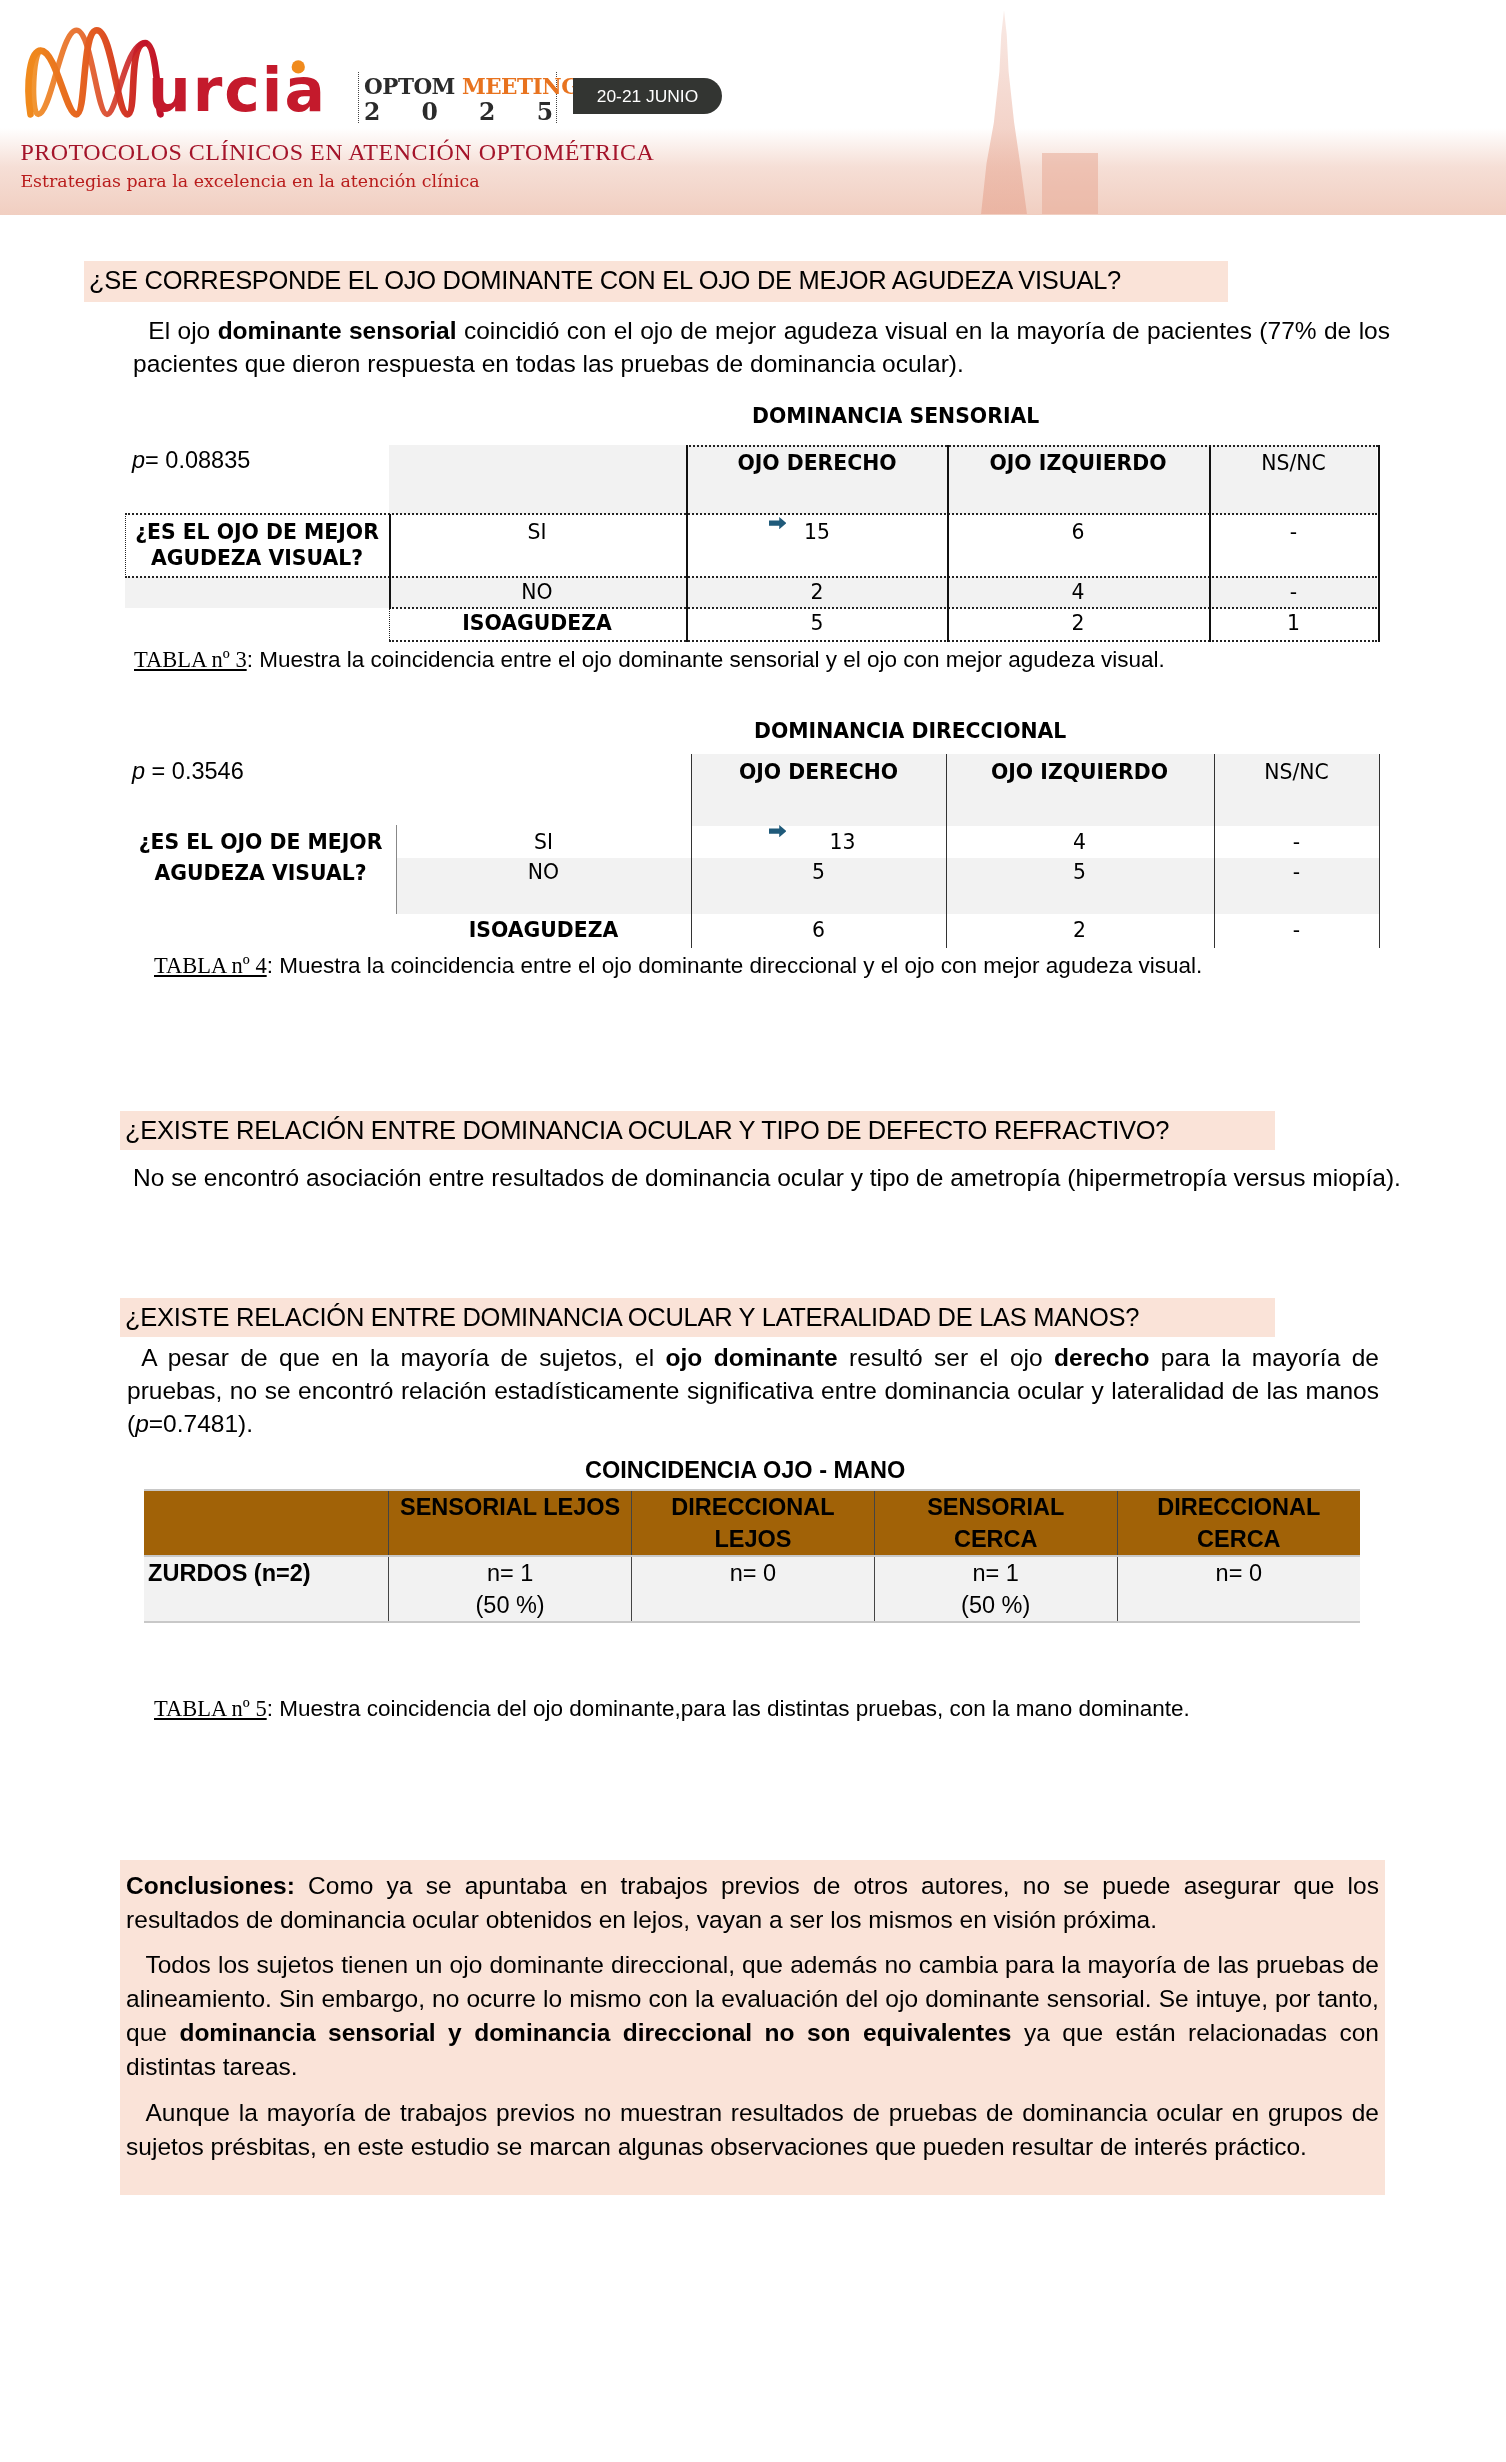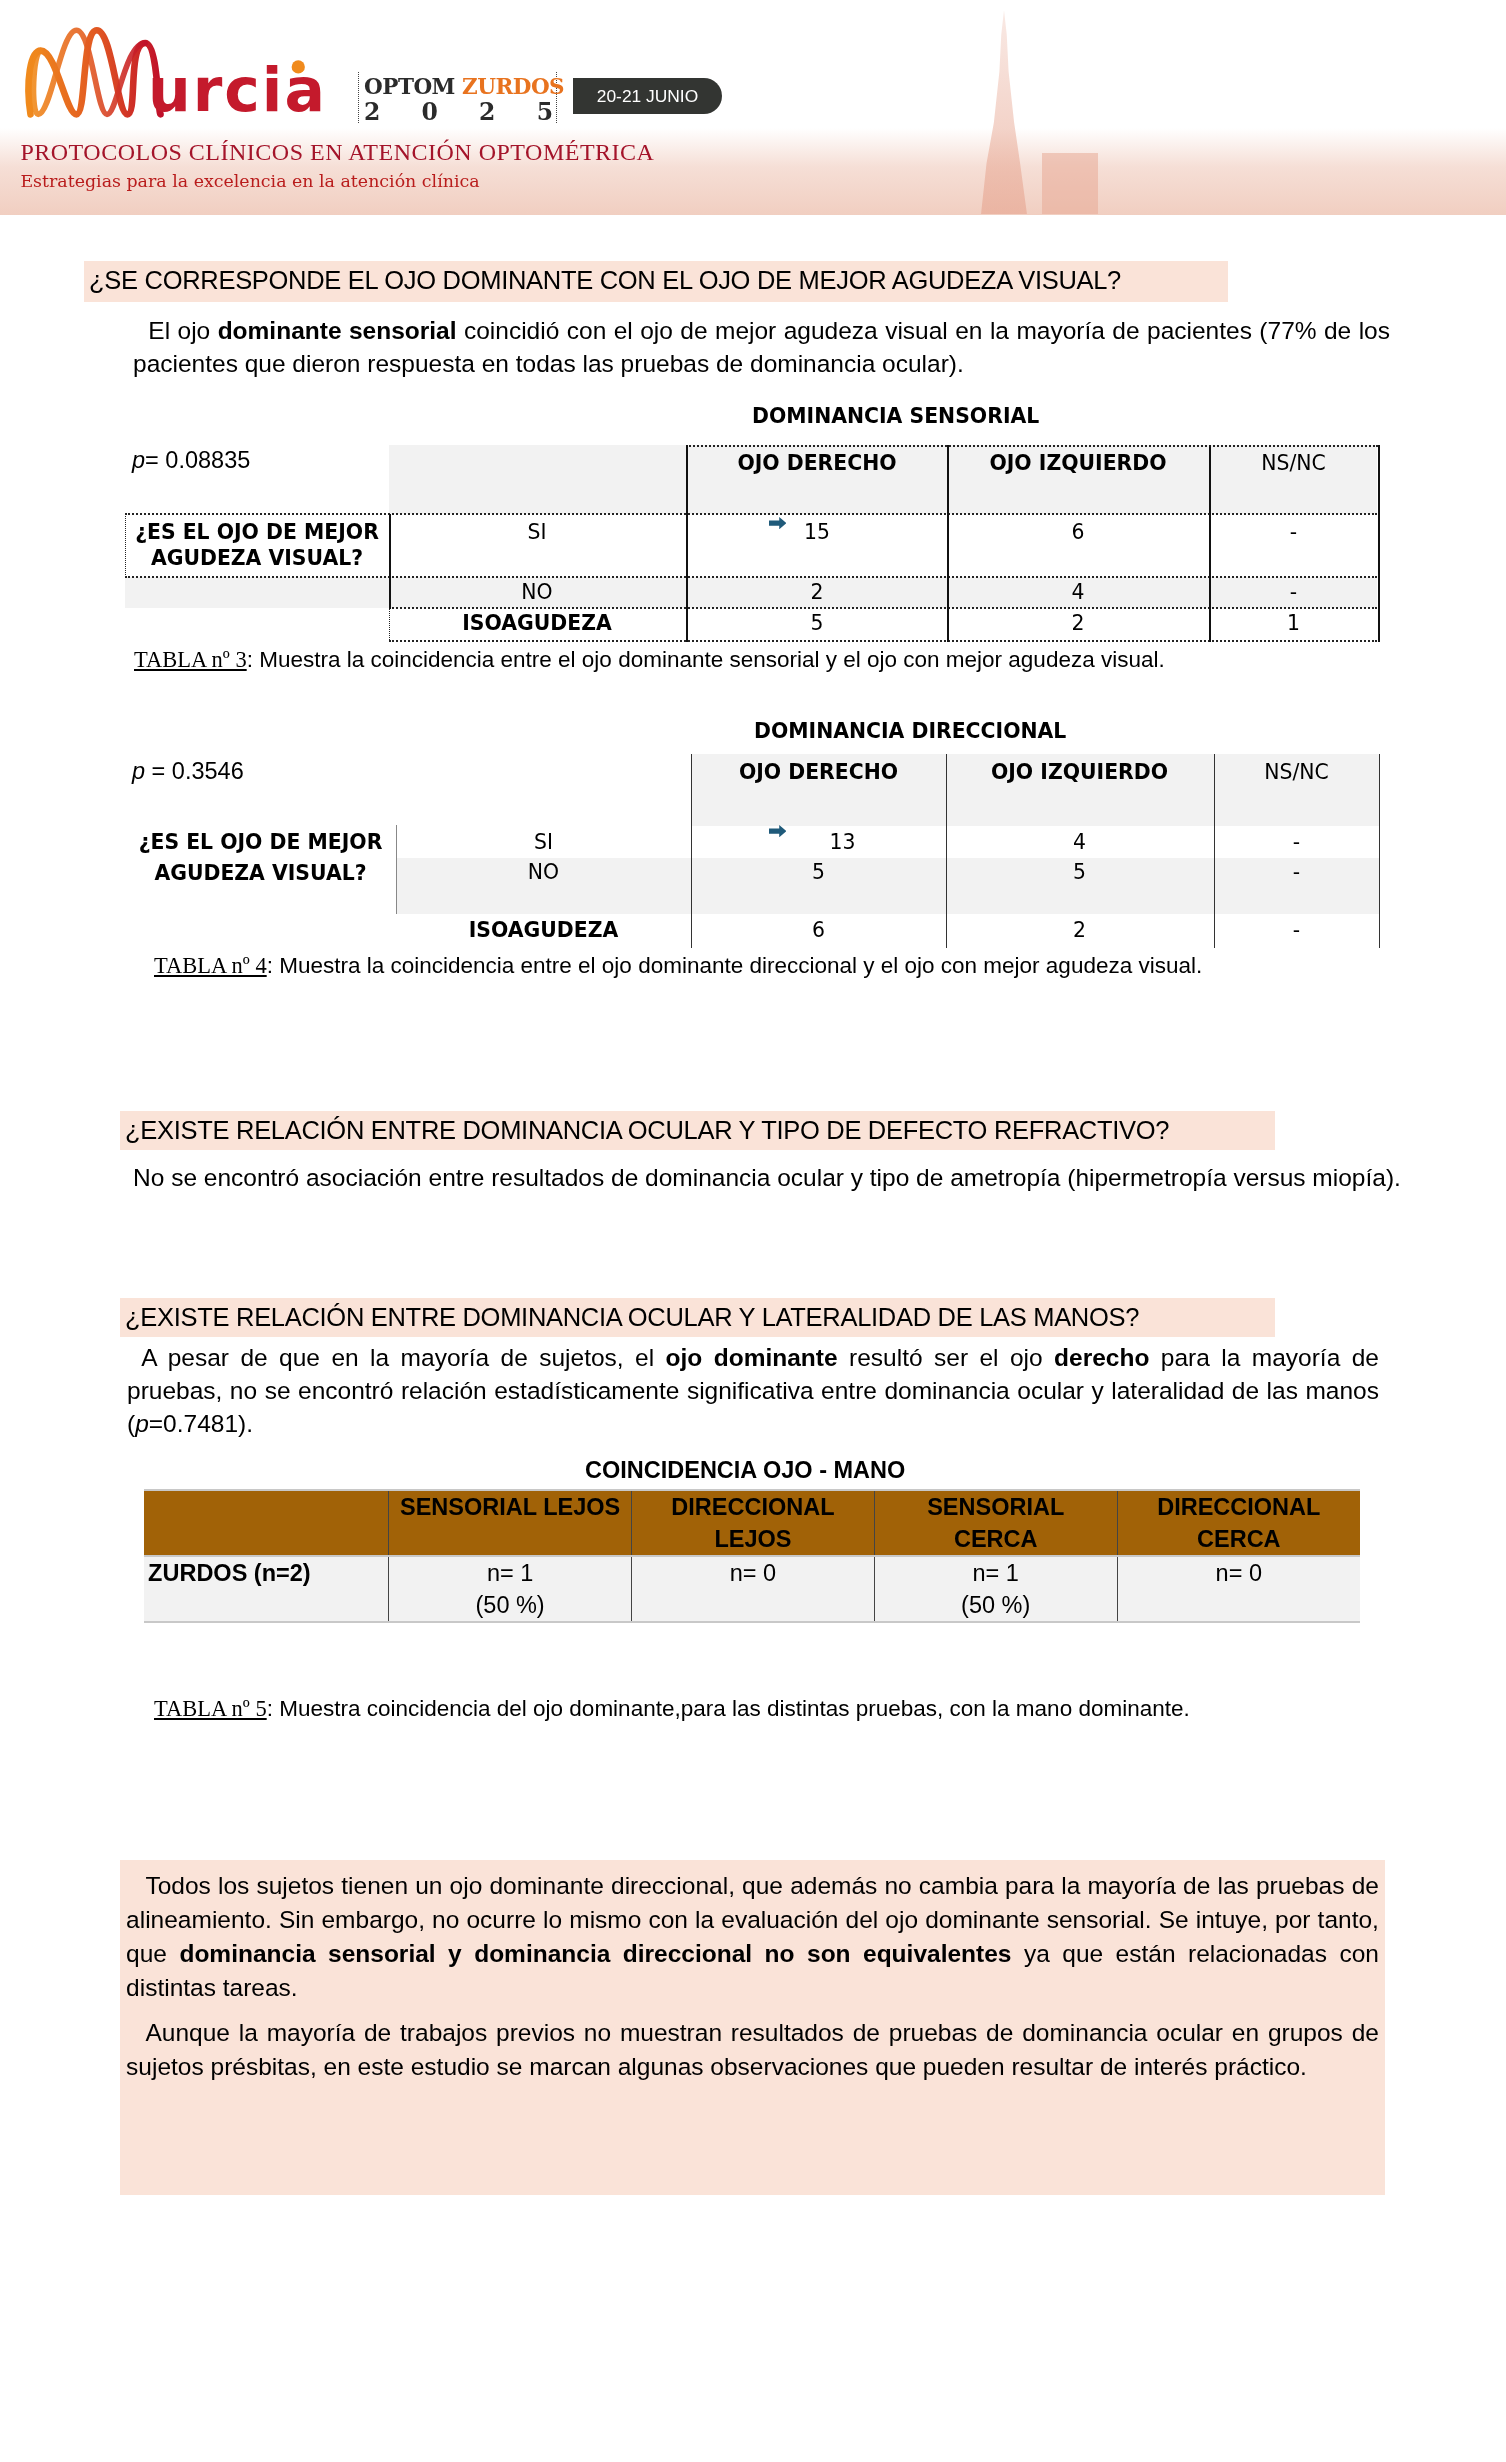--- a/index.html
+++ b/index.html
@@ -83,21 +83,21 @@
     </defs>
     <path d="M20,185 C10,120 20,60 40,60 C70,60 90,185 110,185 C130,185 120,20 150,20 C180,20 190,185 210,185 C230,185 210,45 245,45 C270,45 270,185 275,185" fill="none" stroke="url(#lg)" stroke-width="13" stroke-linecap="round"></path>
     <path d="M40,60 C25,60 20,185 35,185 C60,185 80,20 110,20 C140,20 150,185 170,185 C190,185 205,45 245,45" fill="none" stroke="url(#lg)" stroke-width="11" stroke-linecap="round" opacity="0.9"></path>
     <circle cx="545" cy="92" r="13" fill="#f08a1c"></circle>
   </svg>
   <div class="abs" style="left:148px;top:60px;font-family:'DejaVu Sans',sans-serif;font-size:60px;font-weight:bold;color:#c41a2c;letter-spacing:2px;line-height:61px;">urcia</div>
 
   <div class="abs optom-block"></div>
   <div class="abs optom-line1">
     <span class="optom">OPTOM</span>
-    <span class="meeting">ZURDOS</span>
+    <span class="meeting">MEETING</span>
   </div>
   <div class="abs optom-year">
     <span>2</span>
     <span>0</span>
     <span>2</span>
     <span>5</span>
   </div>
   <div class="abs date-pill">20-21 JUNIO</div>
   <div class="abs banner-title">PROTOCOLOS CLÍNICOS EN ATENCIÓN OPTOMÉTRICA</div>
   <div class="abs banner-subtitle">Estrategias para la excelencia en la atención clínica</div>
@@ -257,16 +257,17 @@
           <div></div>
         </td>
     </tr>
   </tbody>
 </table>
 <div class="abs caption" style="left:154px;top:1696px;">
   <u>TABLA nº 5</u><span>: Muestra coincidencia del ojo dominante,para las distintas pruebas, con la mano dominante.</span>
 </div>
 
 <div class="abs conclusions">
+  <p><b>Conclusiones:</b><span> Como ya se apuntaba en trabajos previos de otros autores, no se puede asegurar que los resultados de dominancia ocular obtenidos en lejos, vayan a ser los mismos en visión próxima.</span></p>
   <p style="text-indent:19.4px;"><span>Todos los sujetos tienen un ojo dominante direccional, que además no cambia para la mayoría de las pruebas de alineamiento. Sin embargo, no ocurre lo mismo con la evaluación del ojo dominante sensorial. Se intuye, por tanto, que </span><b>dominancia sensorial y dominancia direccional no son equivalentes</b><span> ya que están relacionadas con distintas tareas.</span></p>
   <p style="text-indent:19.4px;"><span>Aunque la mayoría de trabajos previos no muestran resultados de pruebas de dominancia ocular en grupos de sujetos présbitas, en este estudio se marcan algunas observaciones que pueden resultar de interés práctico.</span></p>
 </div>
 
 
 </body></html>

